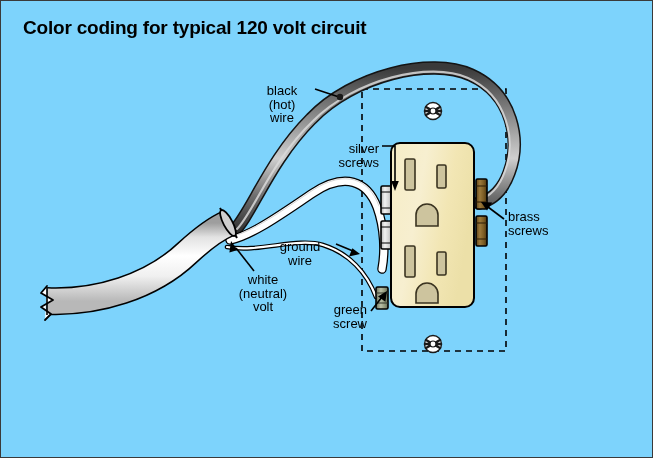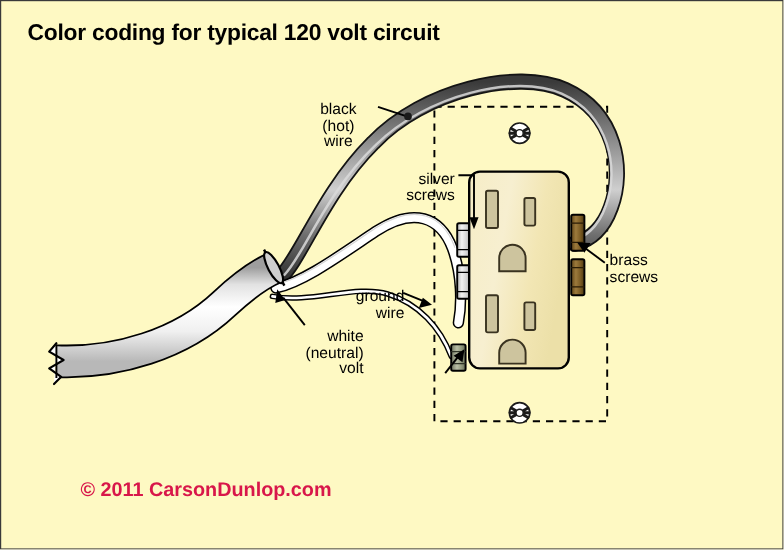--- a/index.html
+++ b/index.html
@@ -4,21 +4,21 @@
 <style>
   html, body {
     margin: 0;
     padding: 0;
     background: #ffffff;
   }
   #canvas {
     position: relative;
     width: 653px;
     height: 458px;
-    background: #fef9c3;
+    background: #7dd3fc;
     border: 1px solid #3a3a3a;
     box-sizing: border-box;
     overflow: hidden;
     font-family: "Liberation Sans", sans-serif;
   }
   #title {
     position: absolute;
     left: 22px;
     top: 16px;
     font-size: 19px;
@@ -43,21 +43,21 @@
   }
   .lbl {
     position: absolute;
     font-size: 13px;
     line-height: 13.5px;
     color: #000000;
     white-space: pre;
   }
   .lbl.r { text-align: right; }
   .lbl.l { text-align: left; }
-  .lbl.c { text-align: right; }
+  .lbl.c { text-align: center; }
 </style>
 </head>
 <body>
 
 <div id="canvas">
 
   <div id="title">Color coding for typical 120 volt circuit</div>
 
   <svg id="art" width="653" height="458" viewBox="0 0 653 458">
 
@@ -261,16 +261,17 @@
   <div class="lbl l" style="left:507px; top:209px; width:80px;">brass
 screws</div>
 
   <div class="lbl c" style="left:262px; top:239px; width:74px;">ground
 wire</div>
 
   <div class="lbl c" style="left:222px; top:272px; width:80px;">white
 (neutral)
 volt</div>
 
-
-  <div id="copyright">© 2011 CarsonDunlop.com</div>
+  <div class="lbl r" style="left:300px; top:302px; width:66px;">green
+screw</div>
+
 
 </div>
 
 </body></html>

